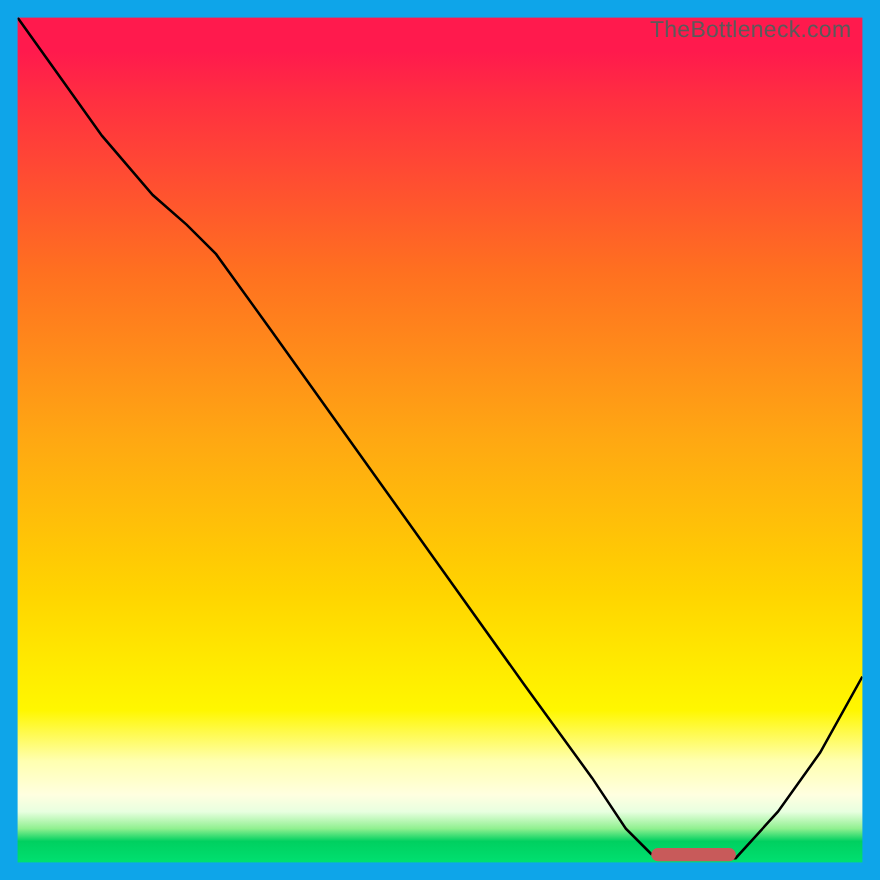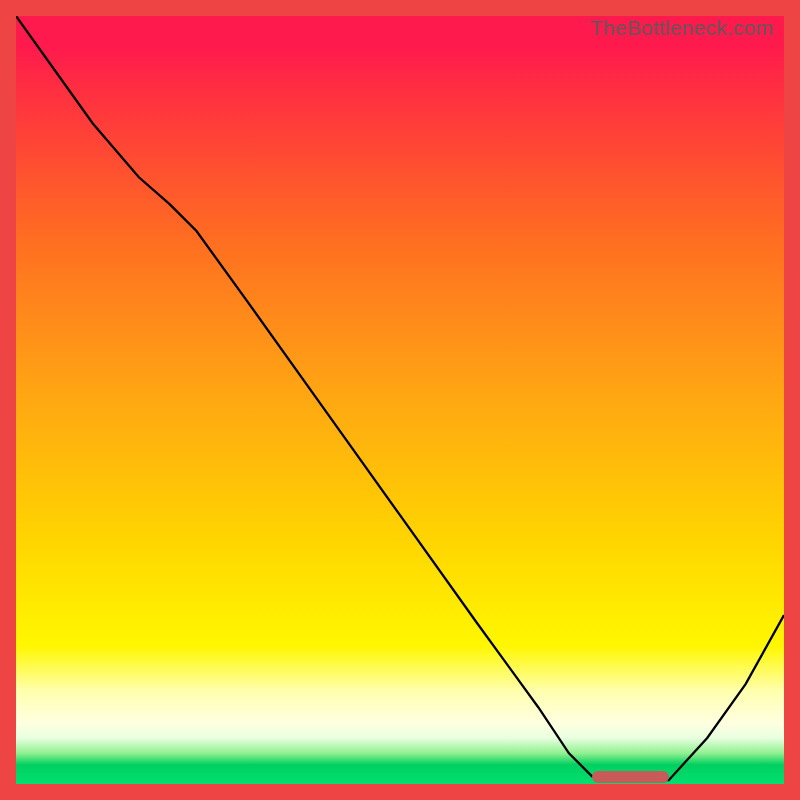--- a/index.html
+++ b/index.html
@@ -8,21 +8,21 @@
     width: 800px;
     height: 800px;
     overflow: hidden;
     background: #000;
     font-family: Arial, Helvetica, sans-serif;
   }
   .frame {
     position: relative;
     width: 800px;
     height: 800px;
-    background: #ef4444;
+    background: #0ea5e9;
   }
   .plot-area {
     position: absolute;
     left: 16px;
     top: 16px;
     width: 768px;
     height: 768px;
     background: linear-gradient(to bottom,
       #ff1a4d 0%,
       #ff1a4d 4%,

